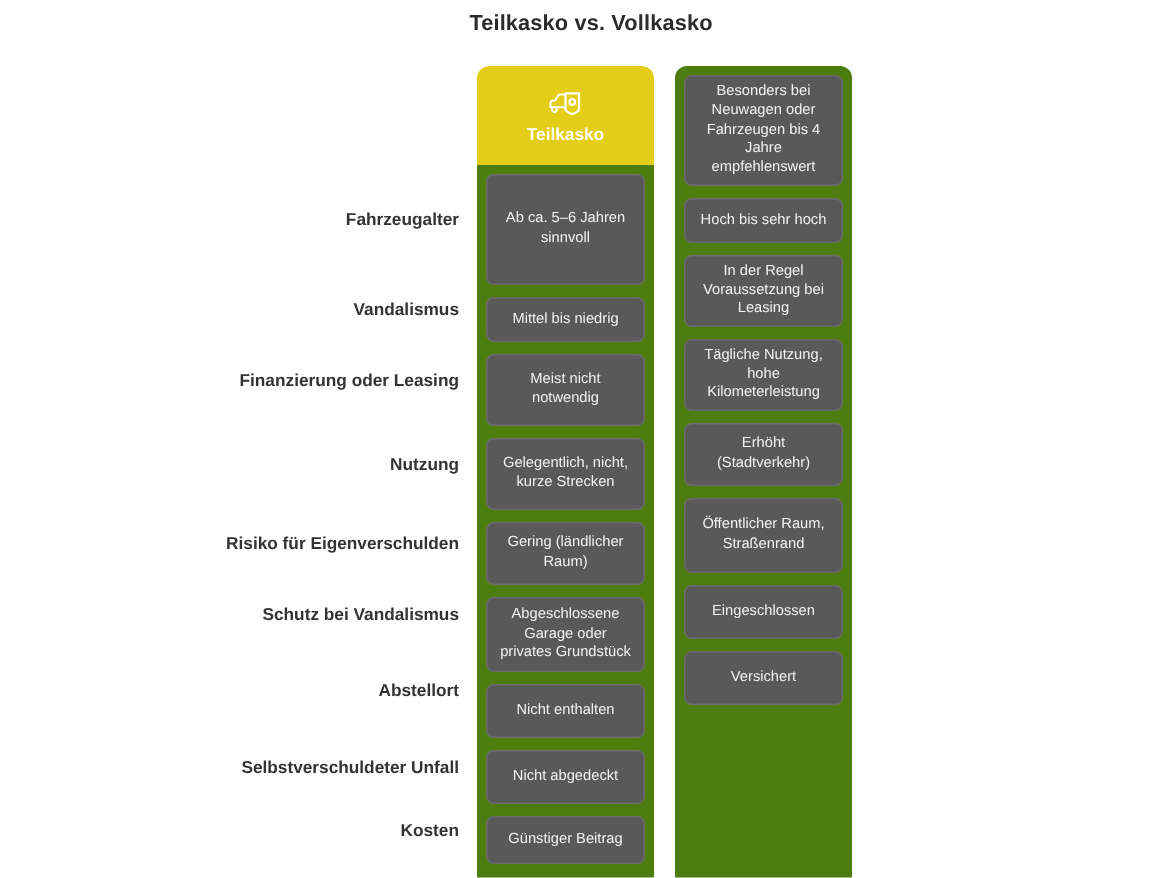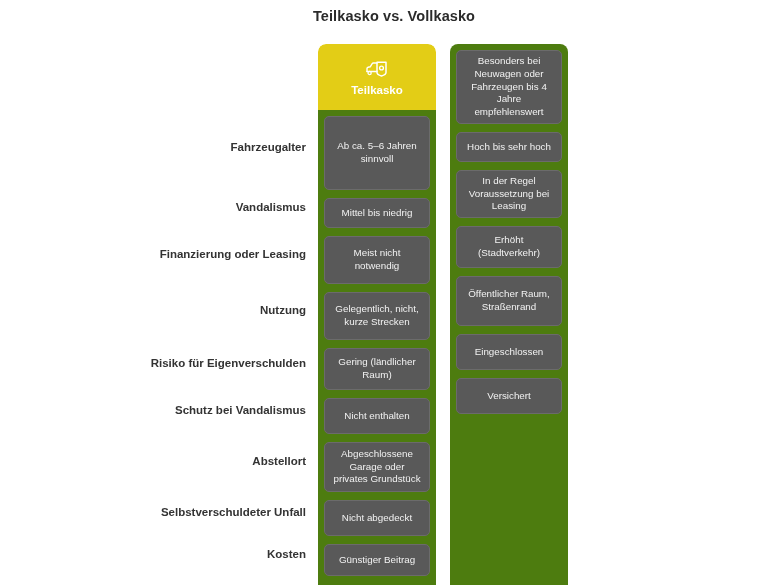--- a/index.html
+++ b/index.html
@@ -161,32 +161,33 @@
           </svg>
         </span>
         <span class="col-head-label">Teilkasko</span>
       </div>
       <div class="col-body">
         <div class="cell h-r0">Ab ca. 5–6 Jahren sinnvoll</div>
         <div class="cell h-r1">Mittel bis niedrig</div>
         <div class="cell h-r2">Meist nicht notwendig</div>
         <div class="cell h-r3">Gelegentlich, nicht, kurze Strecken</div>
         <div class="cell h-r4">Gering (ländlicher Raum)</div>
+        <div class="cell h-r5">Abgeschlossene Garage oder privates Grundstück</div>
         <div class="cell h-r6">Nicht enthalten</div>
-        <div class="cell h-r5">Abgeschlossene Garage oder privates Grundstück</div>
         <div class="cell h-r7">Nicht abgedeckt</div>
         <div class="cell h-r8">Günstiger Beitrag</div>
       </div>
     </div>
 
     <div class="col">
       <div class="col-body">
         <div class="cell h-r0">Besonders bei Neuwagen oder Fahrzeugen bis 4 Jahre empfehlenswert</div>
         <div class="cell h-r1">Hoch bis sehr hoch</div>
         <div class="cell h-r2">In der Regel Voraussetzung bei Leasing</div>
+        <div class="cell h-r3">Tägliche Nutzung, hohe Kilometerleistung</div>
         <div class="cell h-r4">Erhöht (Stadtverkehr)</div>
         <div class="cell h-r5">Öffentlicher Raum, Straßenrand</div>
         <div class="cell h-r6">Eingeschlossen</div>
         <div class="cell h-r7">Versichert</div>
       </div>
     </div>
 
   </div>
 </div>
 

